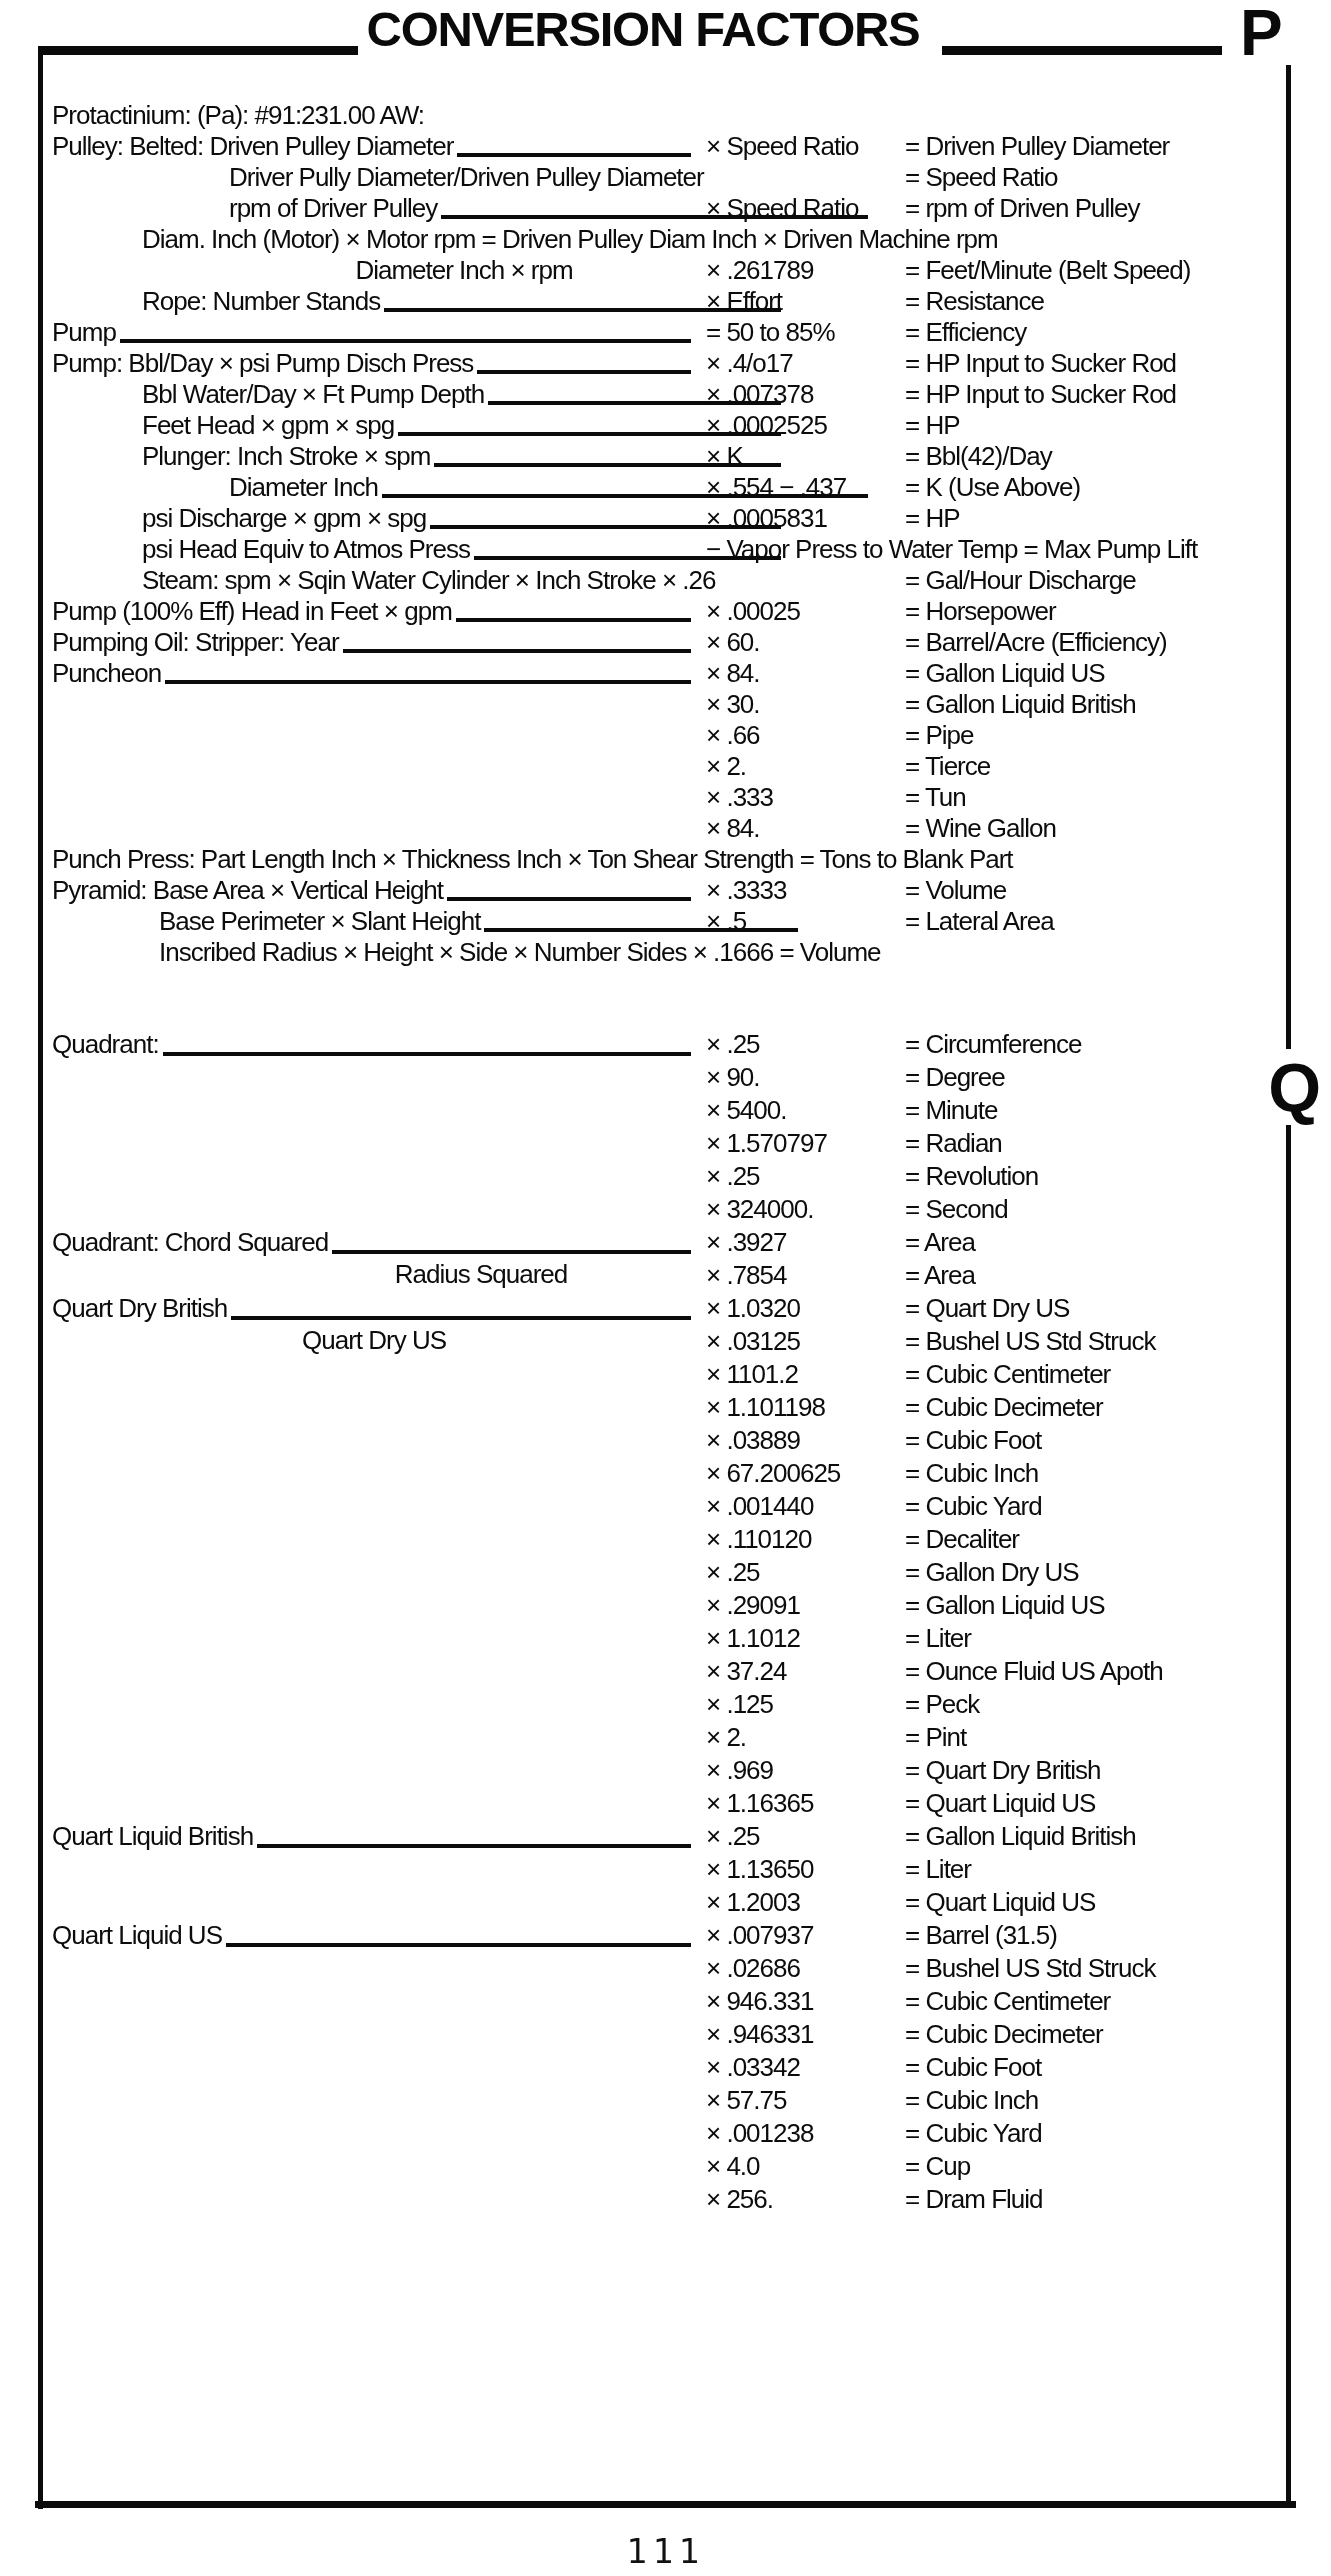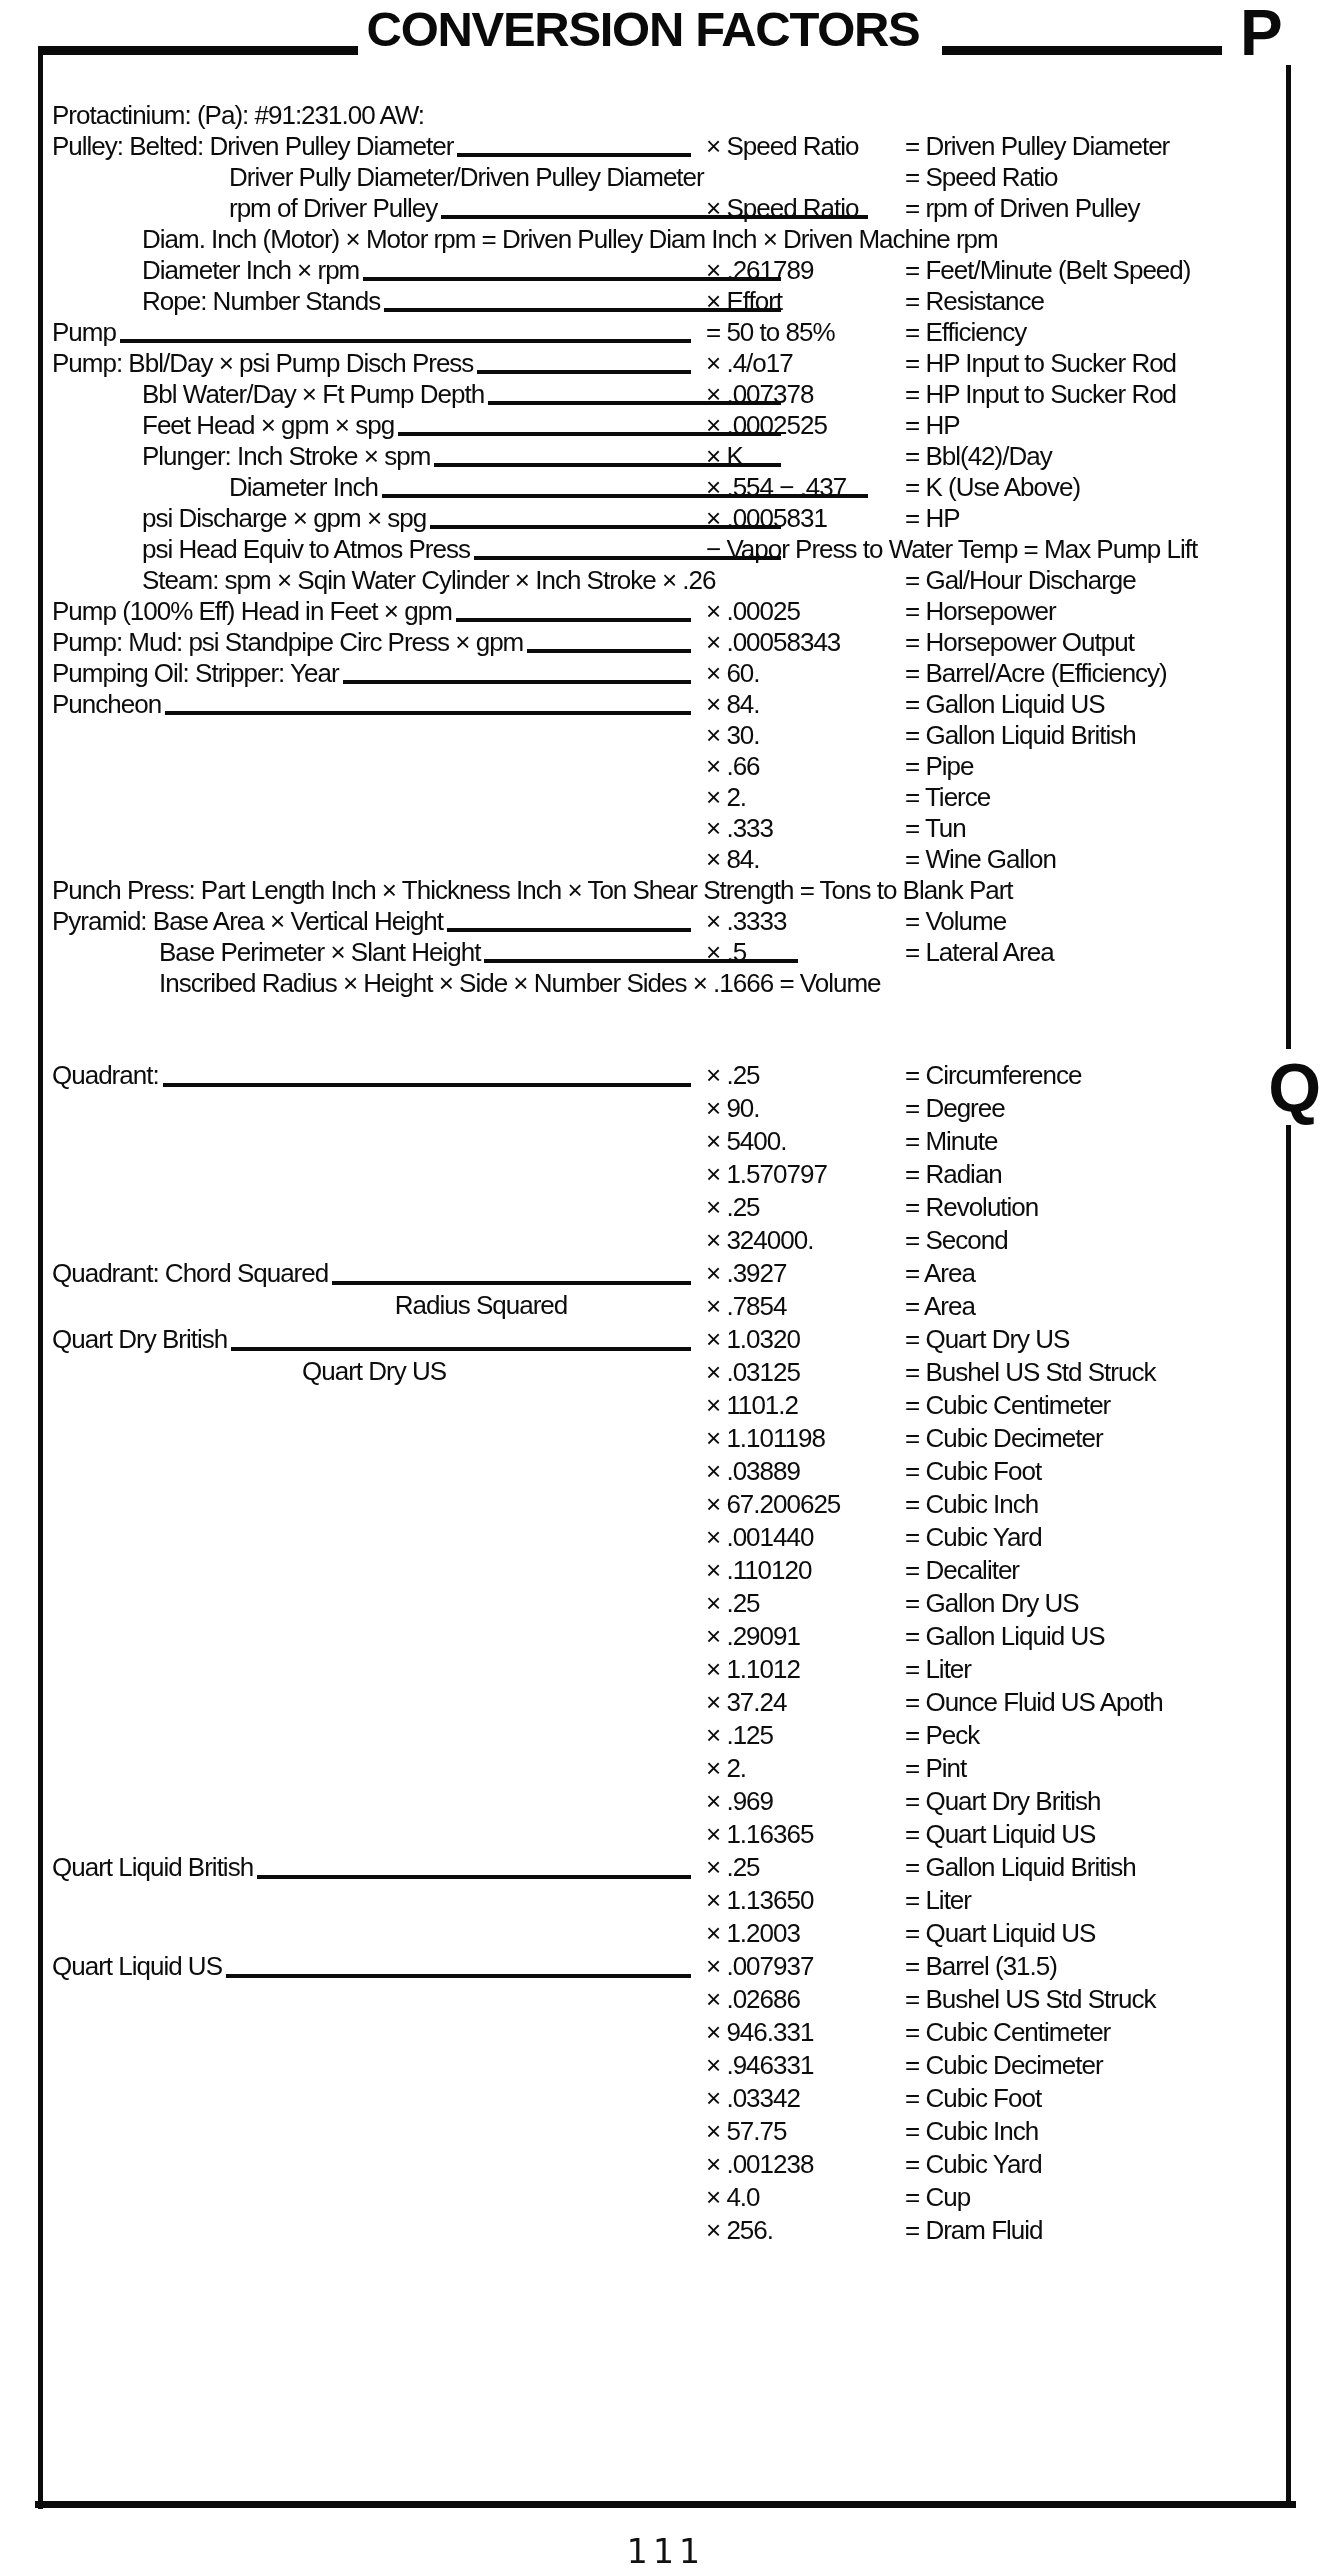--- a/index.html
+++ b/index.html
@@ -120,21 +120,21 @@
         <div class="term">rpm of Driver Pulley</div>
         <div class="fill-line"></div>
       </div>
       <div class="factor">× Speed Ratio</div>
       <div class="result">= rpm of Driven Pulley</div>
     </div>
     <div class="row prow">
       <div class="full-label" style="padding-left: 90px;">Diam. Inch (Motor) × Motor rpm = Driven Pulley Diam Inch × Driven Machine rpm</div>
     </div>
     <div class="row prow">
-      <div class="labelwrap" style="padding-left: 90px;">
+      <div class="labelwrap" style="padding-left: 90px; flex-direction: column;">
         <div class="term">Diameter Inch × rpm</div>
         <div class="fill-line"></div>
       </div>
       <div class="factor">× .261789</div>
       <div class="result">= Feet/Minute (Belt Speed)</div>
     </div>
     <div class="row prow">
       <div class="labelwrap" style="padding-left: 90px;">
         <div class="term">Rope: Number Stands</div>
         <div class="fill-line"></div>
@@ -214,28 +214,20 @@
     <div class="row prow">
       <div class="labelwrap" style="padding-left: 0px;">
         <div class="term">Pump (100% Eff) Head in Feet × gpm</div>
         <div class="fill-line"></div>
       </div>
       <div class="factor">× .00025</div>
       <div class="result">= Horsepower</div>
     </div>
     <div class="row prow">
       <div class="labelwrap" style="padding-left: 0px;">
-        <div class="term">Pump: Mud: psi Standpipe Circ Press × gpm</div>
-        <div class="fill-line"></div>
-      </div>
-      <div class="factor">× .00058343</div>
-      <div class="result">= Horsepower Output</div>
-    </div>
-    <div class="row prow">
-      <div class="labelwrap" style="padding-left: 0px;">
         <div class="term">Pumping Oil: Stripper: Year</div>
         <div class="fill-line"></div>
       </div>
       <div class="factor">× 60.</div>
       <div class="result">= Barrel/Acre (Efficiency)</div>
     </div>
     <div class="row prow">
       <div class="labelwrap" style="padding-left: 0px;">
         <div class="term">Puncheon</div>
         <div class="fill-line"></div>

